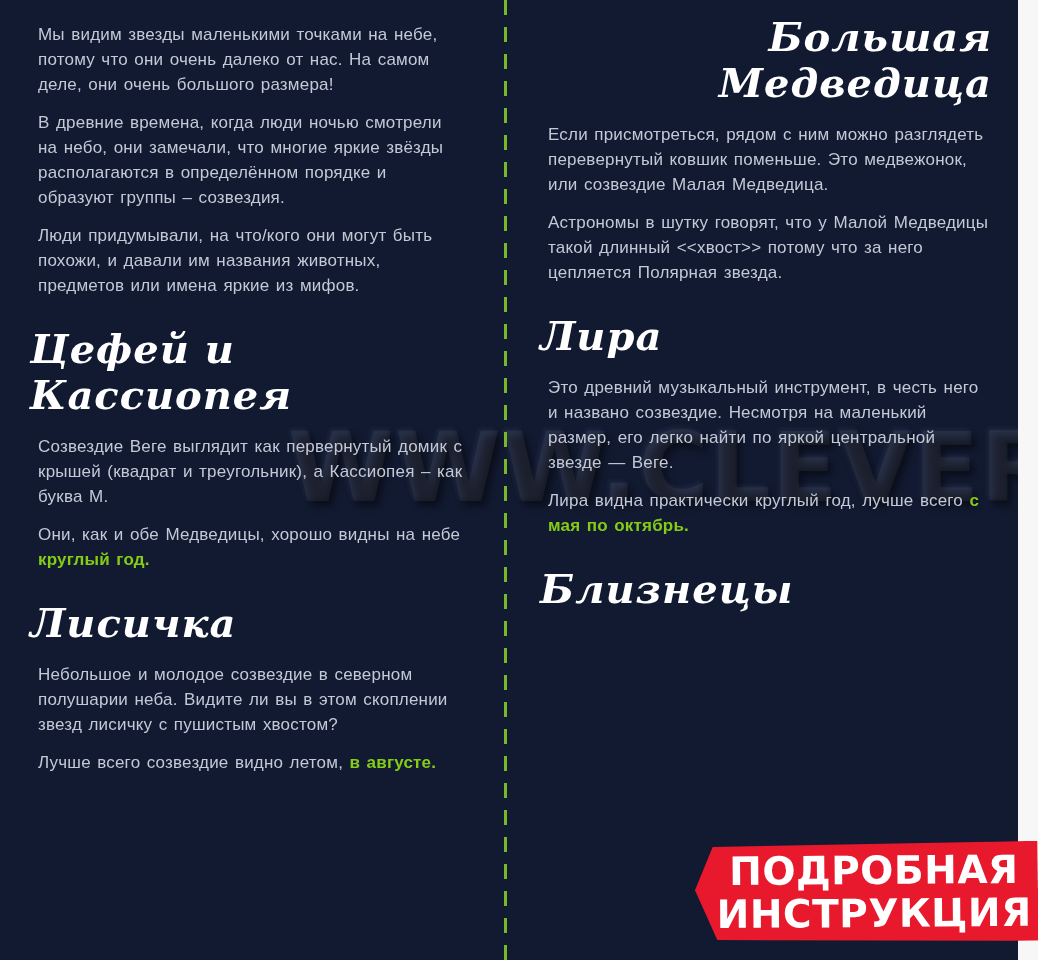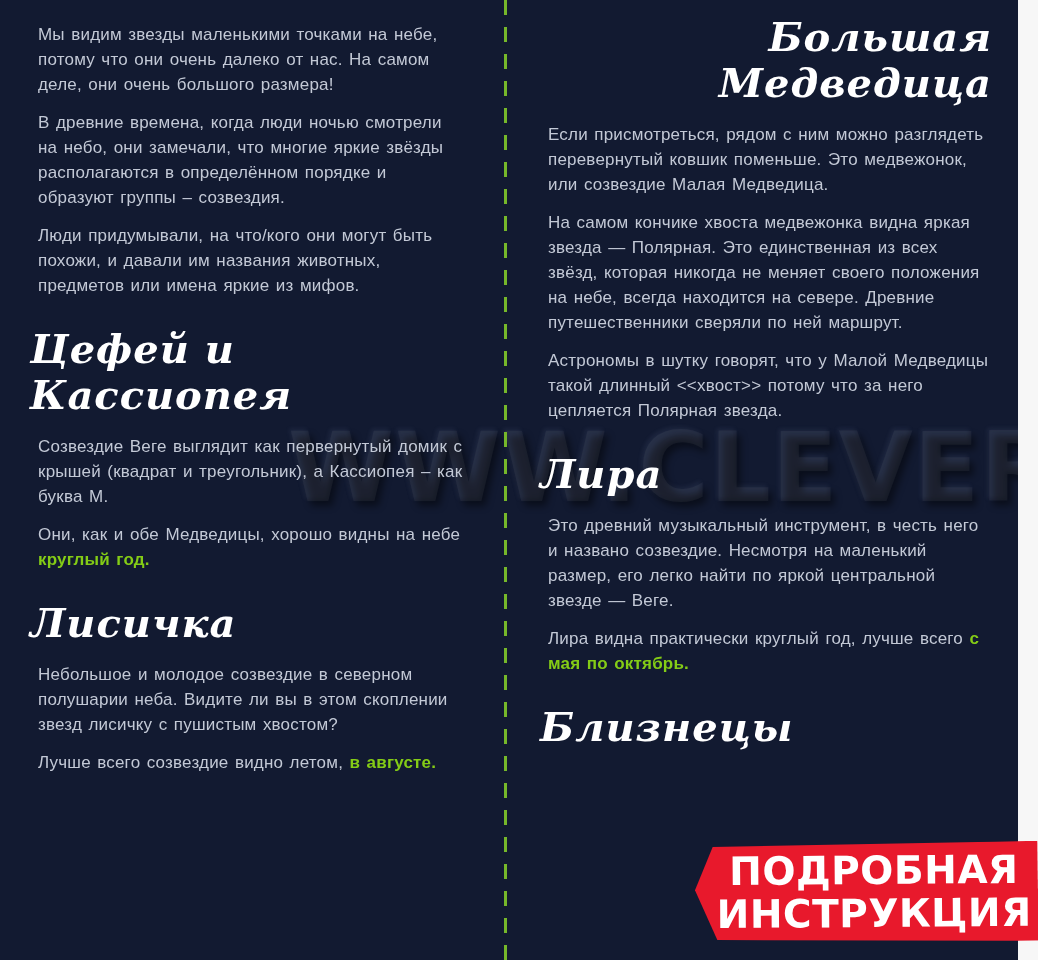--- a/index.html
+++ b/index.html
@@ -75,21 +75,20 @@
     <h2 class="script">Лисичка</h2>
     <p class="body">Небольшое и молодое созвездие в северном полушарии неба. Видите ли вы в этом скоплении звезд лисичку с пушистым хвостом?</p>
     <p class="body"><span>Лучше всего созвездие видно летом, </span><span class="b">в августе.</span></p>
 
   </div>
 
   <div class="col col-right">
     <h2 class="script first">Большая Медведица</h2>
     <p class="body">Если присмотреться, рядом с ним можно разглядеть перевернутый ковшик поменьше. Это медвежонок, или созвездие Малая Медведица.</p>
 
-    <p class="body">На самом кончике хвоста медвежонка видна яркая звезда — Полярная. Это единственная из всех звёзд, которая никогда не меняет своего положения на небе, всегда находится на севере. Древние путешественники сверяли по ней маршрут.</p>
     <p class="body">Астрономы в шутку говорят, что у Малой Медведицы такой длинный &lt;&lt;хвост&gt;&gt; потому что за него цепляется Полярная звезда.</p>
 
     <h2 class="script">Лира</h2>
     <p class="body">Это древний музыкальный инструмент, в честь него и названо созвездие. Несмотря на маленький размер, его легко найти по яркой центральной звезде  —  Веге.</p>
     <p class="body"><span>Лира видна практически круглый год, лучше всего </span><span class="b">с мая по октябрь.</span></p>
 
     <h2 class="script">Близнецы</h2>
 
   </div>
 </div>

